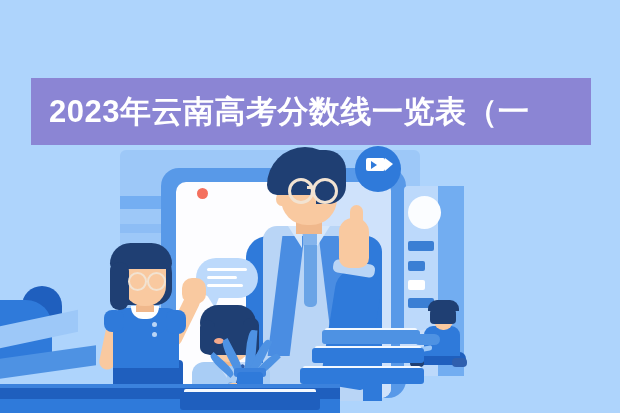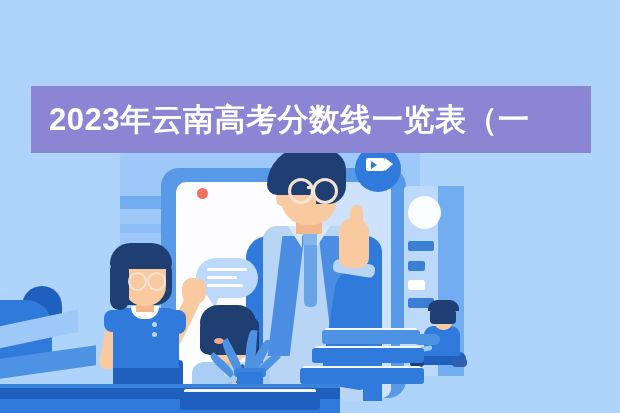--- a/index.html
+++ b/index.html
@@ -192,21 +192,21 @@
     border-radius:2px;transform:skewY(-9deg);}
 
   
   #dl1{left:0px;top:300px;width:52px;height:60px;background:#2f7ada;border-radius:0 26px 0 0;}
   #dl2{left:0px;top:318px;width:78px;height:22px;background:#9dc8f8;transform:skewY(-12deg);}
   #dl3{left:0px;top:352px;width:96px;height:20px;background:#4e92e3;transform:skewY(-8deg);}
   #dl4{left:22px;top:286px;width:40px;height:44px;background:#1f5fbe;border-radius:20px 20px 0 0;}
 
   
   #title-banner{
-    position:absolute;left:31px;top:86px;width:560px;height:67px;
+    position:absolute;left:31px;top:78px;width:560px;height:67px;
     background:#8b85d4;display:flex;align-items:center;overflow:hidden;
   }
   #title-text{
     color:#ffffff;font-size:31px;font-weight:bold;line-height:1;
     margin-left:18px;white-space:nowrap;letter-spacing:0.5px;
   }
 </style>
 </head>
 <body>
 

